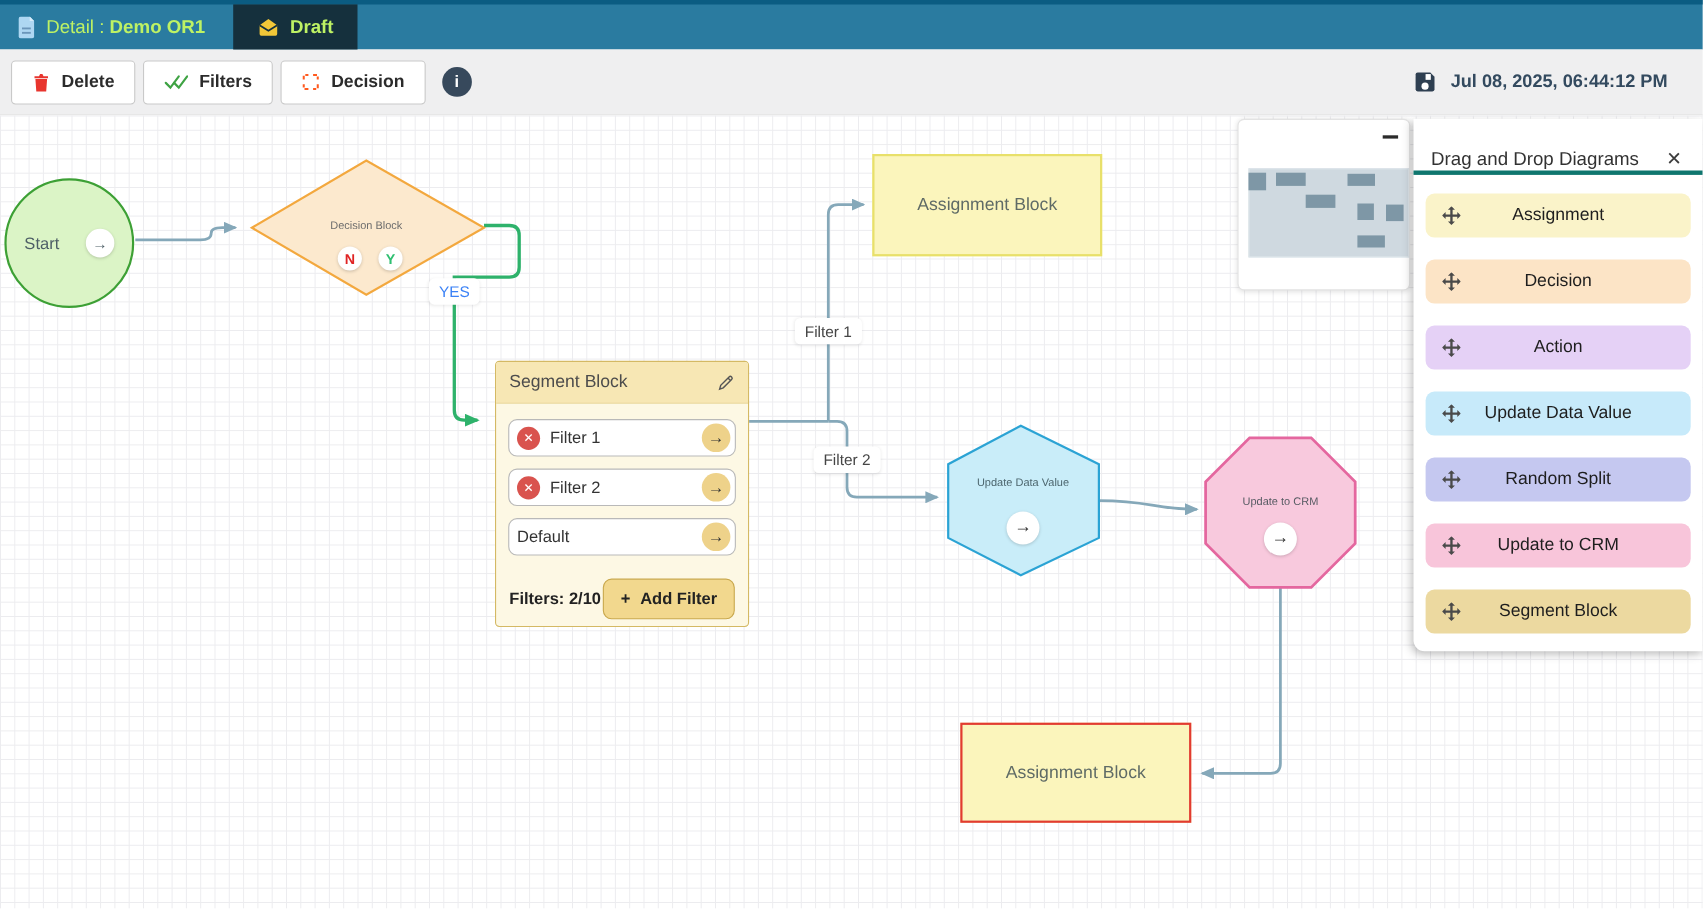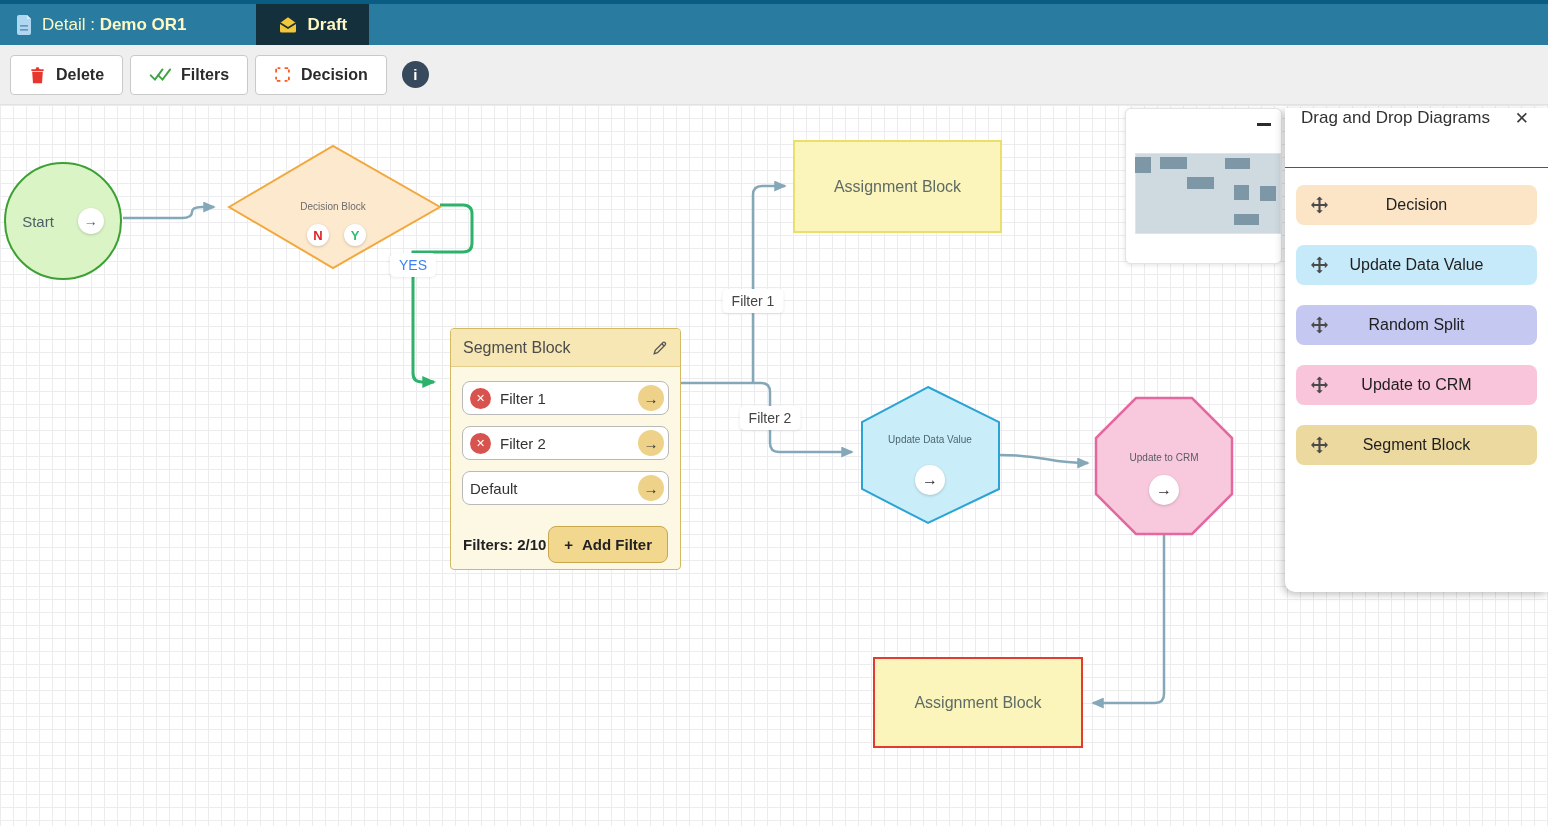--- a/index.html
+++ b/index.html
@@ -1,21 +1,21 @@
 <!DOCTYPE html>
 <html><head>
 <meta charset="utf-8">
 <style>
   html,body{margin:0;padding:0;font-family:"Liberation Sans",sans-serif;}
   .app{position:relative;width:1548px;height:826px;overflow:hidden;background:#fff;}
 
   
   .tabbar{height:41px;padding-top:4px;background:#2a7ba0;box-shadow:inset 0 4px 0 #0b5c82;display:flex;align-items:stretch;}
-  .tab{display:flex;align-items:center;gap:10px;padding:0 25px 0 16px;color:#fef9c3;font-size:17px;cursor:pointer;}
-  .tab.active{background:#15303d;padding:0 22px;margin-left:44px;}
+  .tab{display:flex;align-items:center;gap:10px;padding:0 25px 0 16px;color:#bef264;font-size:17px;cursor:pointer;}
+  .tab.active{background:#15303d;padding:0 22px;}
   .tab .t-name{font-weight:700;}
   .tab .t-label{font-weight:600;}
 
   
   .toolbar{height:59px;background:#efeff0;border-bottom:1px solid #e2e2e2;display:flex;align-items:center;padding:0 10px;gap:7px;}
   .tb-btn{display:flex;align-items:center;gap:10px;background:#fff;border:1px solid #c9c9c9;border-radius:4px;padding:0 18px;height:40px;font-size:16px;font-weight:700;color:#2b2b2b;cursor:pointer;}
   .info-btn{width:27px;height:27px;border-radius:50%;background:#37495c;color:#fff;font-size:15px;font-weight:700;display:flex;align-items:center;justify-content:center;margin-left:8px;cursor:pointer;}
   .tb-right{margin-left:auto;display:flex;align-items:center;gap:13px;padding-right:22px;}
   .timestamp{font-size:16.5px;font-weight:600;color:#334a5f;}
 
@@ -54,21 +54,21 @@
   .add-filter{display:flex;align-items:center;gap:9px;background:#f2d88e;border:1px solid #c9a84c;border-radius:8px;padding:9px 15px;font-size:15px;font-weight:600;color:#222;cursor:pointer;}
 
   
   .minimap{position:absolute;left:1125px;top:3px;width:155px;height:154px;background:#fff;border:1px solid #e3e3e3;border-radius:6px;box-shadow:0 1px 5px rgba(0,0,0,.12);}
   .mm-minus{position:absolute;right:10px;top:14px;width:14px;height:3px;background:#2b2b2b;cursor:pointer;}
   .mm-view{position:absolute;left:9px;top:44px;width:146px;height:81px;background:#cfd9e0;border:1px solid #dde5ea;box-sizing:border-box;}
   .mm-block{position:absolute;background:#7e97a6;}
 
   
   .sidebar{position:absolute;left:1285px;top:3px;width:263px;height:484px;background:#fff;border-radius:0 0 0 10px;box-shadow:-3px 3px 9px rgba(0,0,0,.16),0 2px 6px rgba(0,0,0,.10);box-sizing:border-box;}
-  .sb-header{height:47px;display:flex;align-items:flex-start;justify-content:space-between;padding:0 19px 12px 16px;border-bottom:1px solid #0f766e;}
+  .sb-header{height:47px;display:flex;align-items:flex-end;justify-content:space-between;padding:0 19px 0 16px;border-bottom:4px solid #0f766e;}
   .sb-title{font-size:17px;color:#323232;font-weight:500;}
   .sb-close{font-size:17px;color:#3c3c3c;cursor:pointer;}
   .sb-list{display:flex;flex-direction:column;gap:20px;padding:17px 11px;}
   .sb-item{height:40px;border-radius:8px;display:flex;align-items:center;justify-content:center;position:relative;font-size:16px;color:#1e1e1e;cursor:grab;}
   .sb-move{position:absolute;left:15px;top:50%;transform:translateY(-50%);display:flex;}
 </style>
 </head>
 <body>
 
 <div class="app">
@@ -108,20 +108,28 @@
     </button>
     <button class="tb-btn">
       <svg width="17" height="17" viewBox="0 0 24 24">
         <path d="M3 9 V3 h6 M15 3 h6 v6 M21 15 v6 h-6 M9 21 H3 v-6" fill="none" stroke="#ff5a1f" stroke-width="2.6" stroke-dasharray="5 3"></path>
       </svg>
       <span>Decision</span>
     </button>
     <div class="info-btn">
         <span>i</span>
       </div>
+    <div class="tb-right">
+      <svg width="21" height="21" viewBox="0 0 22 22">
+        <path d="M2 4 a2 2 0 0 1 2-2 h12 l4 4 v12 a2 2 0 0 1 -2 2 H4 a2 2 0 0 1 -2-2 z" fill="#2e3f51"></path>
+        <rect x="11.5" y="3.5" width="5" height="5.5" fill="#fff"></rect>
+        <circle cx="11" cy="15" r="3.4" fill="#fff"></circle>
+      </svg>
+      <span class="timestamp">Jul 08, 2025, 06:44:12 PM</span>
+    </div>
   </div>
 
   <div class="canvas">
 
     <svg class="overlay" width="1548" height="721" viewBox="0 0 1548 721">
       <defs>
         <marker id="arrSteel" markerWidth="5" markerHeight="4.4" refX="4.3" refY="2.2" orient="auto">
           <path d="M0 0 L5 2.2 L0 4.4 z" fill="#85a8b9"></path>
         </marker>
         <marker id="arrGreen" markerWidth="4.6" markerHeight="4" refX="3.9" refY="2" orient="auto">
@@ -226,28 +234,44 @@
           <div class="mm-block" style="left: 98px; top: 60px; width: 25px; height: 11px;"></div>
         </div>
     </div>
 
     <div class="sidebar">
       <div class="sb-header">
         <span class="sb-title">Drag and Drop Diagrams</span>
         <span class="sb-close">✕</span>
       </div>
       <div class="sb-list">
+          <div class="sb-item" style="background: rgb(250, 243, 201);">
+    <span class="sb-move">
+      <svg width="17" height="17" viewBox="0 0 16 16">
+                <path d="M8 0 L11 3 H9 V7 H13 V5 L16 8 L13 11 V9 H9 V13 H11 L8 16 L5 13 H7 V9 H3 V11 L0 8 L3 5 V7 H7 V3 H5 Z" fill="#4a4a4a"></path>
+              </svg>
+    </span>
+    <span class="sb-label">Assignment</span>
+  </div>
           <div class="sb-item" style="background: rgb(252, 228, 198);">
     <span class="sb-move">
       <svg width="17" height="17" viewBox="0 0 16 16">
                 <path d="M8 0 L11 3 H9 V7 H13 V5 L16 8 L13 11 V9 H9 V13 H11 L8 16 L5 13 H7 V9 H3 V11 L0 8 L3 5 V7 H7 V3 H5 Z" fill="#4a4a4a"></path>
               </svg>
     </span>
     <span class="sb-label">Decision</span>
   </div>
+          <div class="sb-item" style="background: rgb(229, 209, 246);">
+    <span class="sb-move">
+      <svg width="17" height="17" viewBox="0 0 16 16">
+                <path d="M8 0 L11 3 H9 V7 H13 V5 L16 8 L13 11 V9 H9 V13 H11 L8 16 L5 13 H7 V9 H3 V11 L0 8 L3 5 V7 H7 V3 H5 Z" fill="#4a4a4a"></path>
+              </svg>
+    </span>
+    <span class="sb-label">Action</span>
+  </div>
           <div class="sb-item" style="background: rgb(199, 234, 250);">
     <span class="sb-move">
       <svg width="17" height="17" viewBox="0 0 16 16">
                 <path d="M8 0 L11 3 H9 V7 H13 V5 L16 8 L13 11 V9 H9 V13 H11 L8 16 L5 13 H7 V9 H3 V11 L0 8 L3 5 V7 H7 V3 H5 Z" fill="#4a4a4a"></path>
               </svg>
     </span>
     <span class="sb-label">Update Data Value</span>
   </div>
           <div class="sb-item" style="background: rgb(197, 200, 240);">
     <span class="sb-move">

